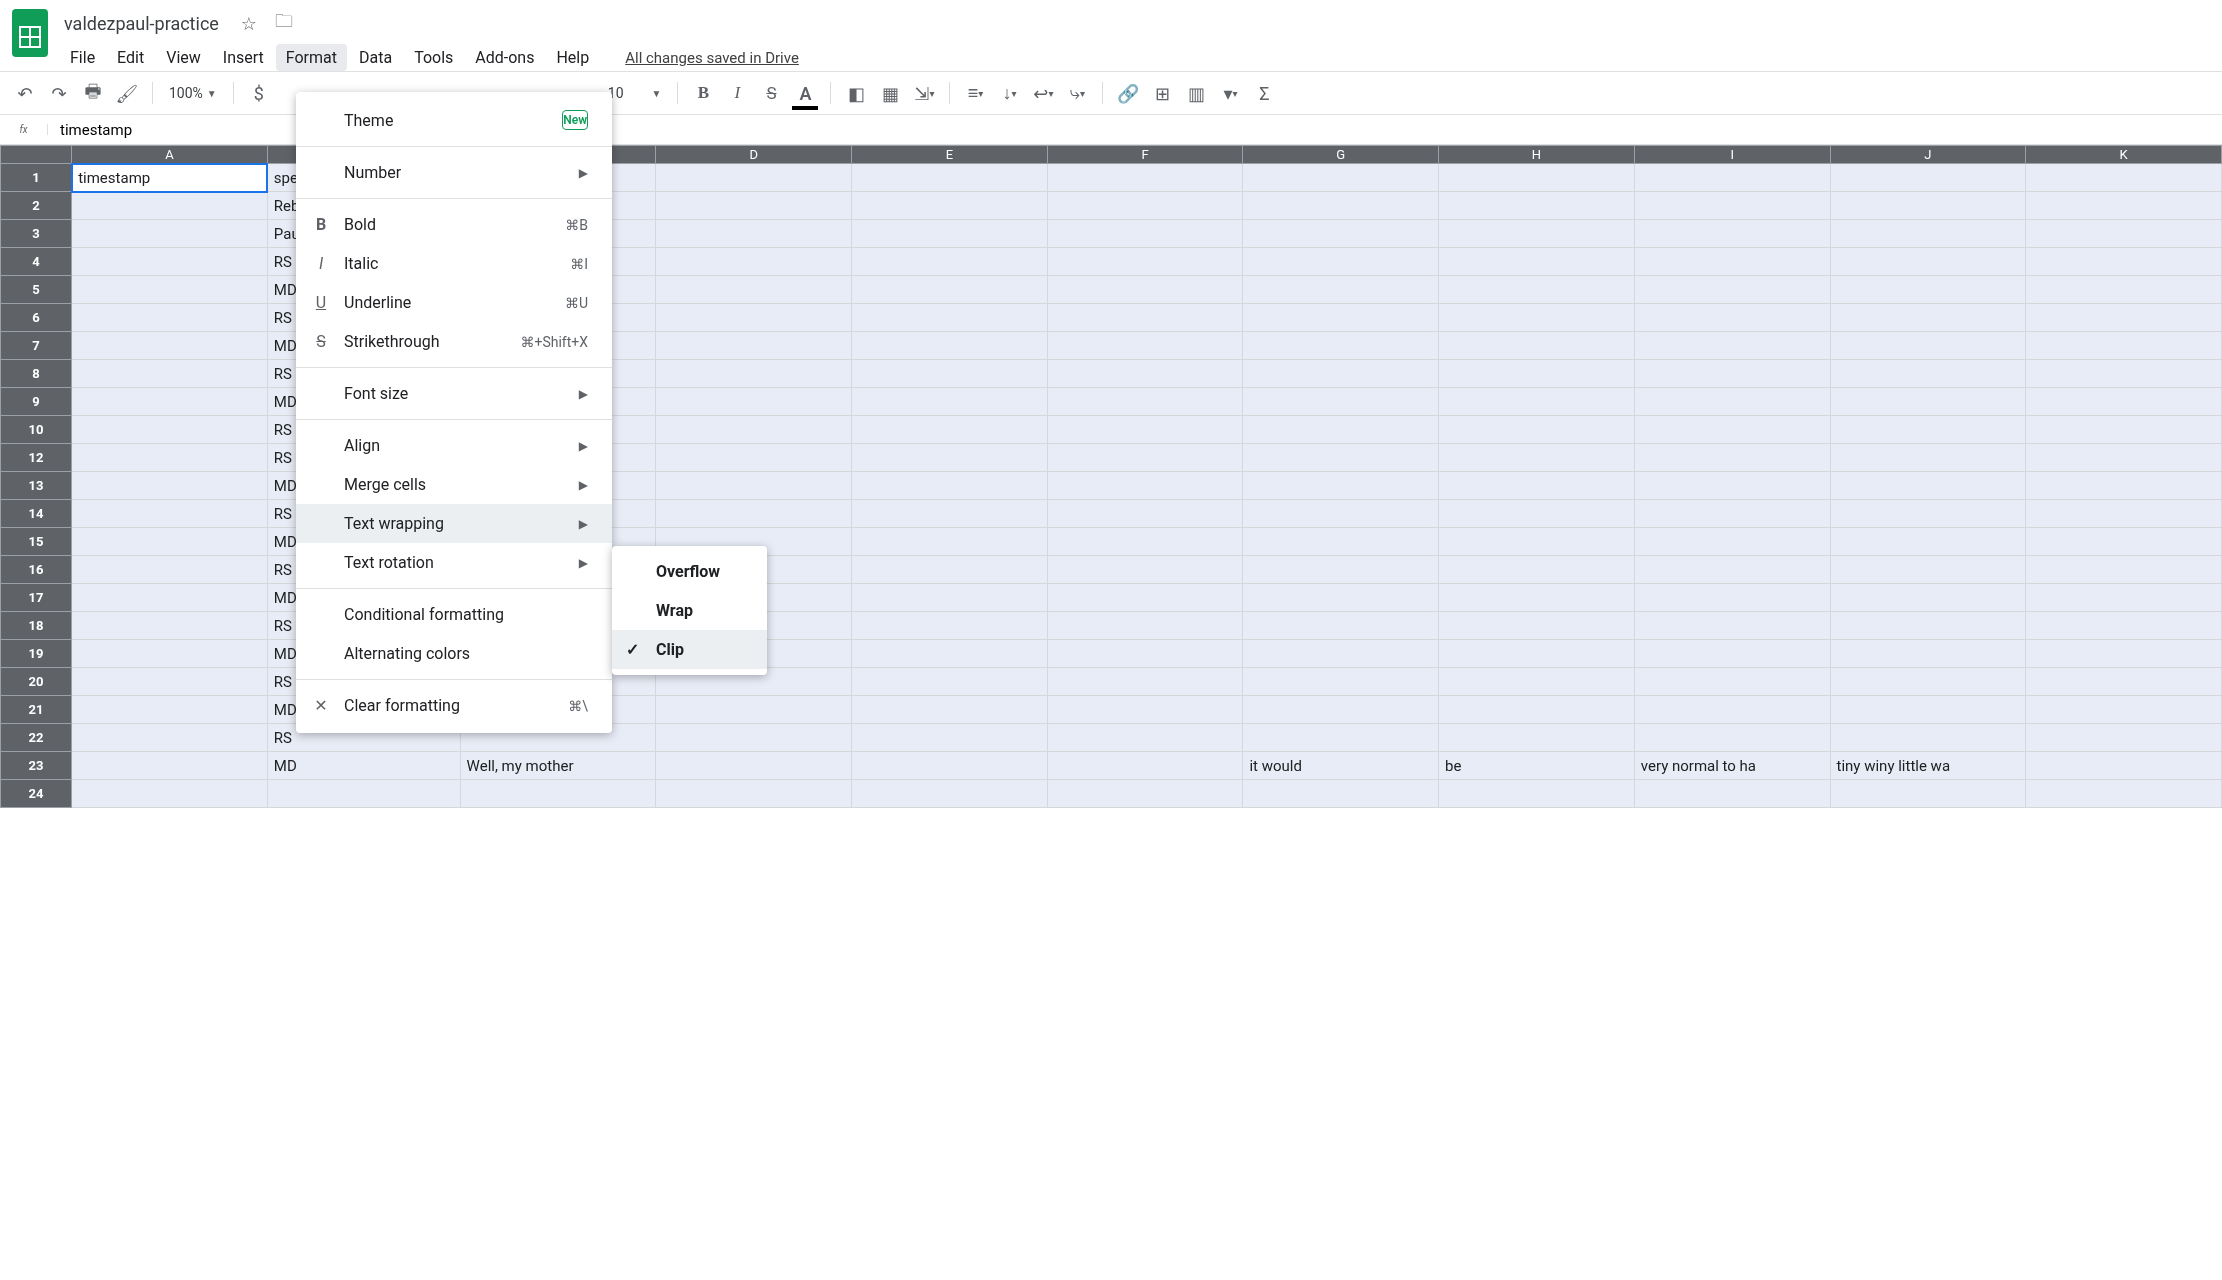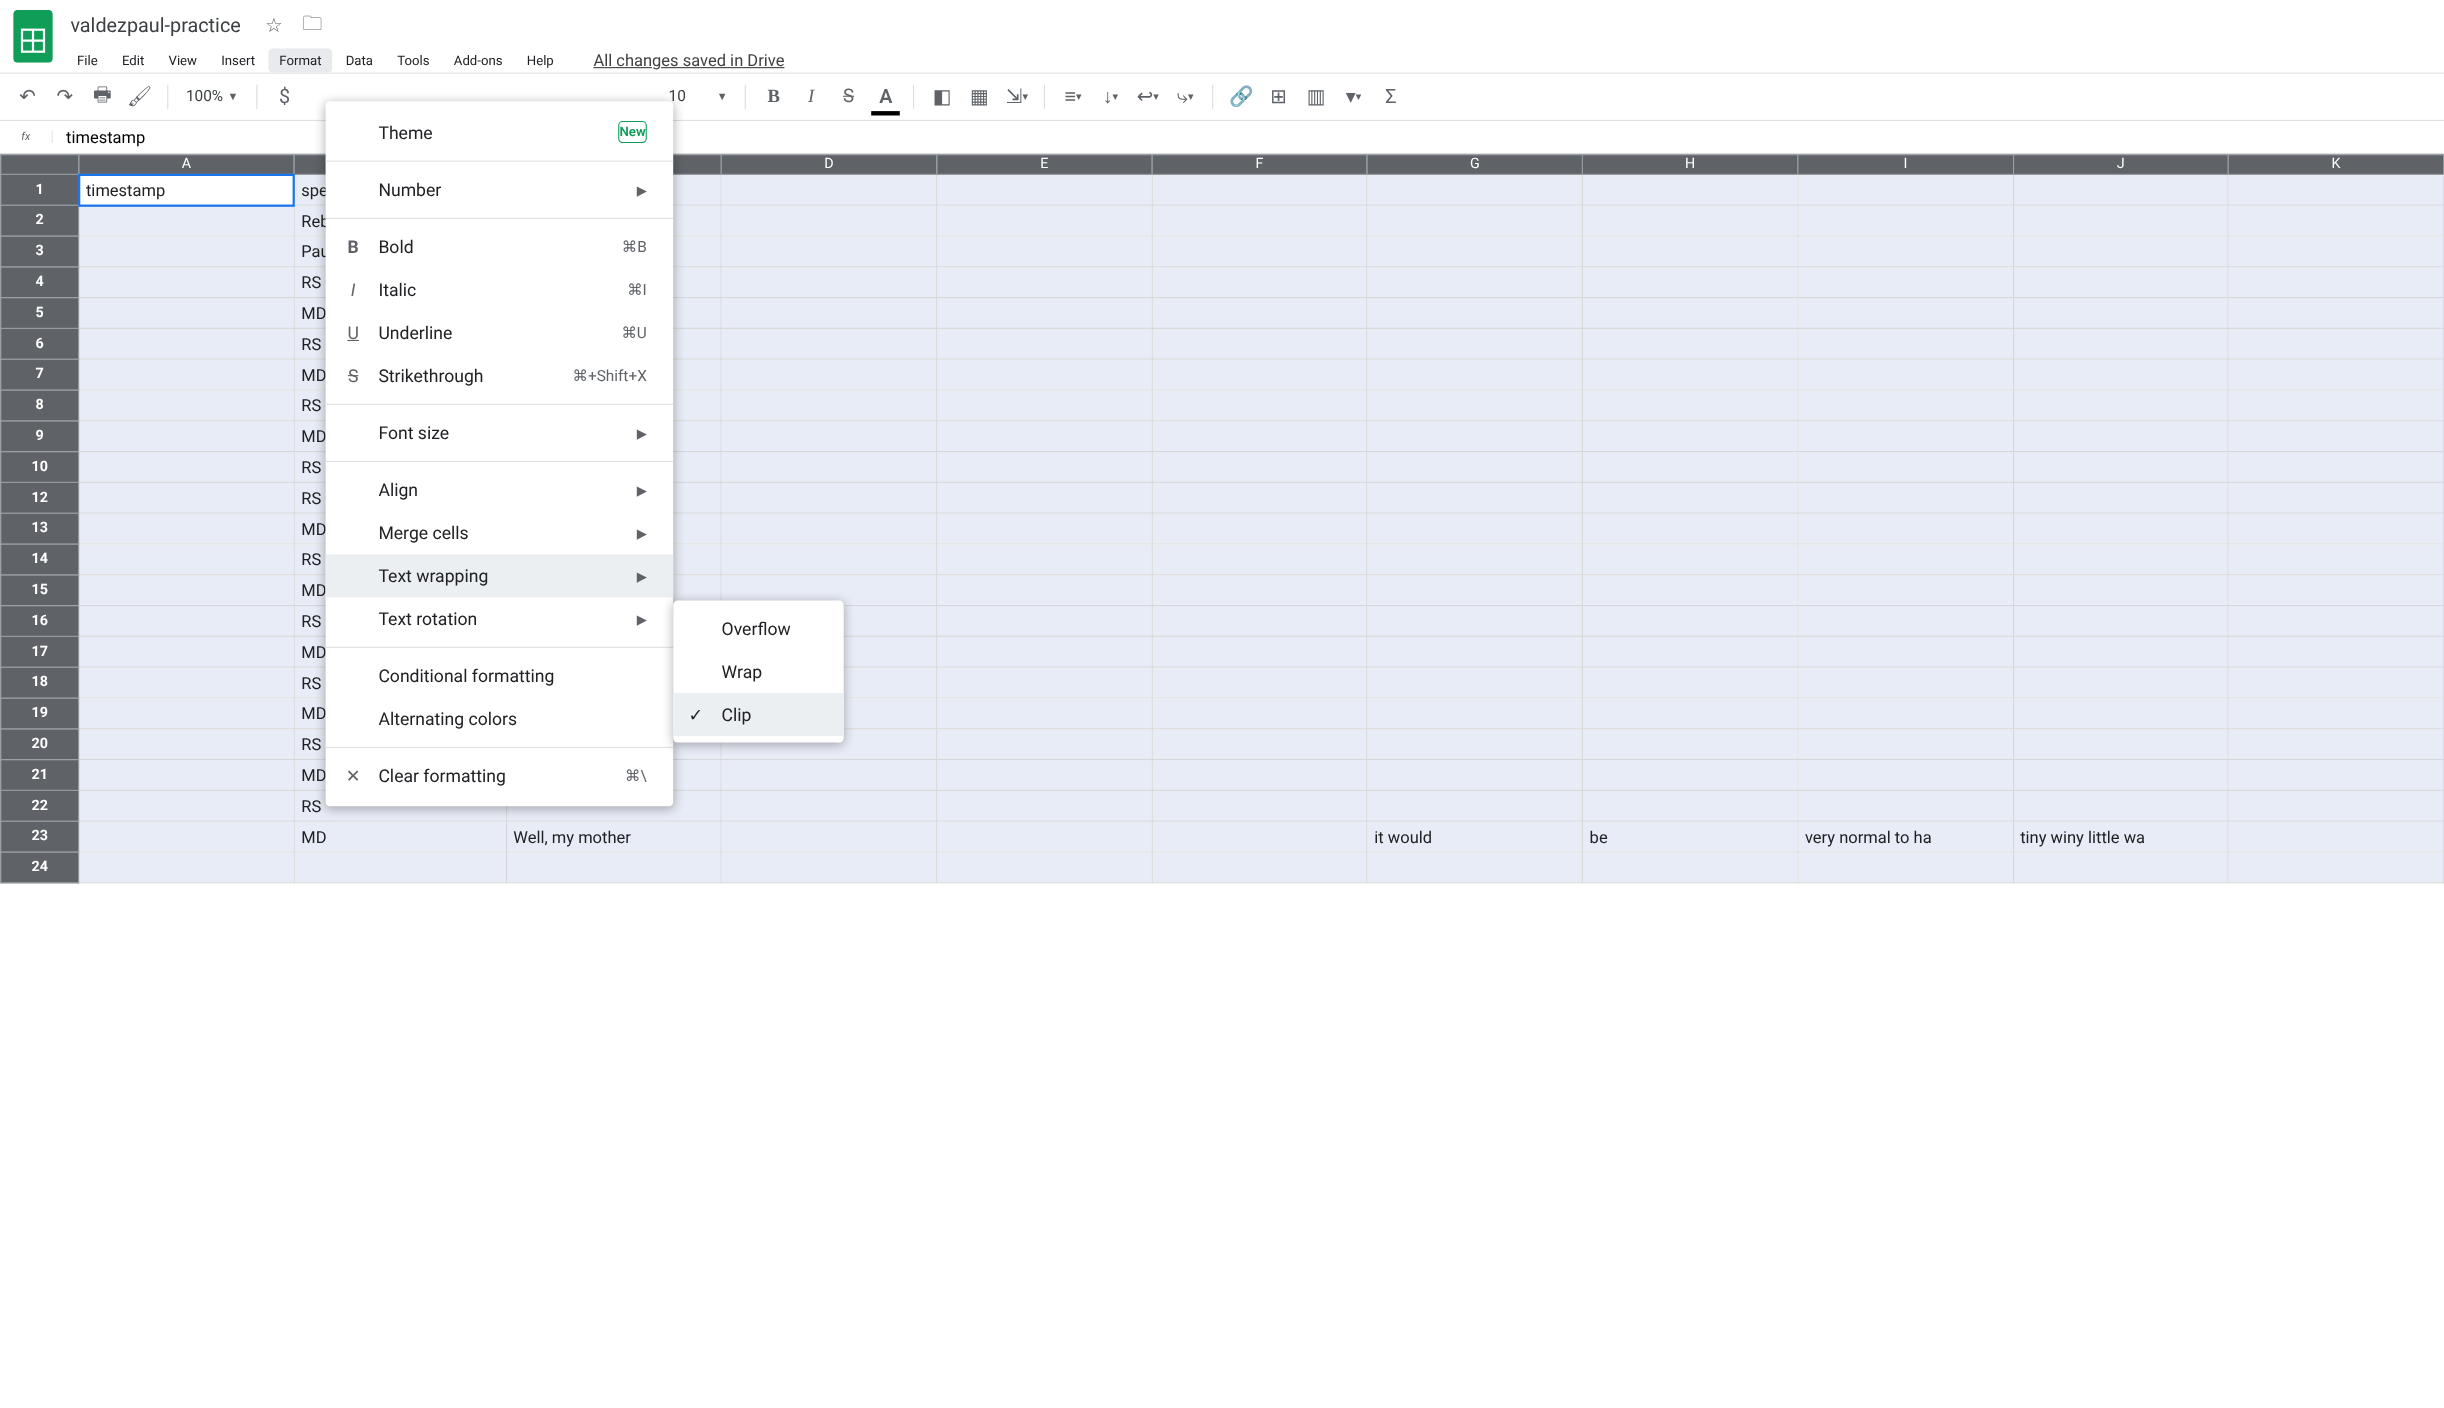--- a/index.html
+++ b/index.html
@@ -31,21 +31,21 @@
   }
   .title-star, .title-folder {
     font-size:18px; color:#5f6368;
   }
 
   .menu-bar {
     display:flex; gap: 2px; margin-top: 6px; align-items:center;
   }
   .menu-item {
     padding: 4px 10px;
-    font-size: 12px;
+    font-size: 16px;
     color:#202124;
     border-radius:4px;
   }
   .menu-item.active { background:#e8eaed; }
   .drive-status {
     margin-left: 24px;
     font-size:15px;
     color:#404040;
     text-decoration: underline;
   }
@@ -174,20 +174,21 @@
   
   .sub-menu {
     position:absolute;
     top:546px; left:612px;
     width:155px;
     background:#fff;
     box-shadow:0 2px 10px rgba(0,0,0,.3);
     border-radius:4px;
     padding:6px 0;
     z-index:101;
+    font-weight:bold;
   }
   .sm-row {
     display:flex; align-items:center;
     padding:10px 18px 10px 44px;
     font-size:16px;
     position:relative;
   }
   .sm-row .sm-check {
     position:absolute; left:14px; font-size:16px;
   }

